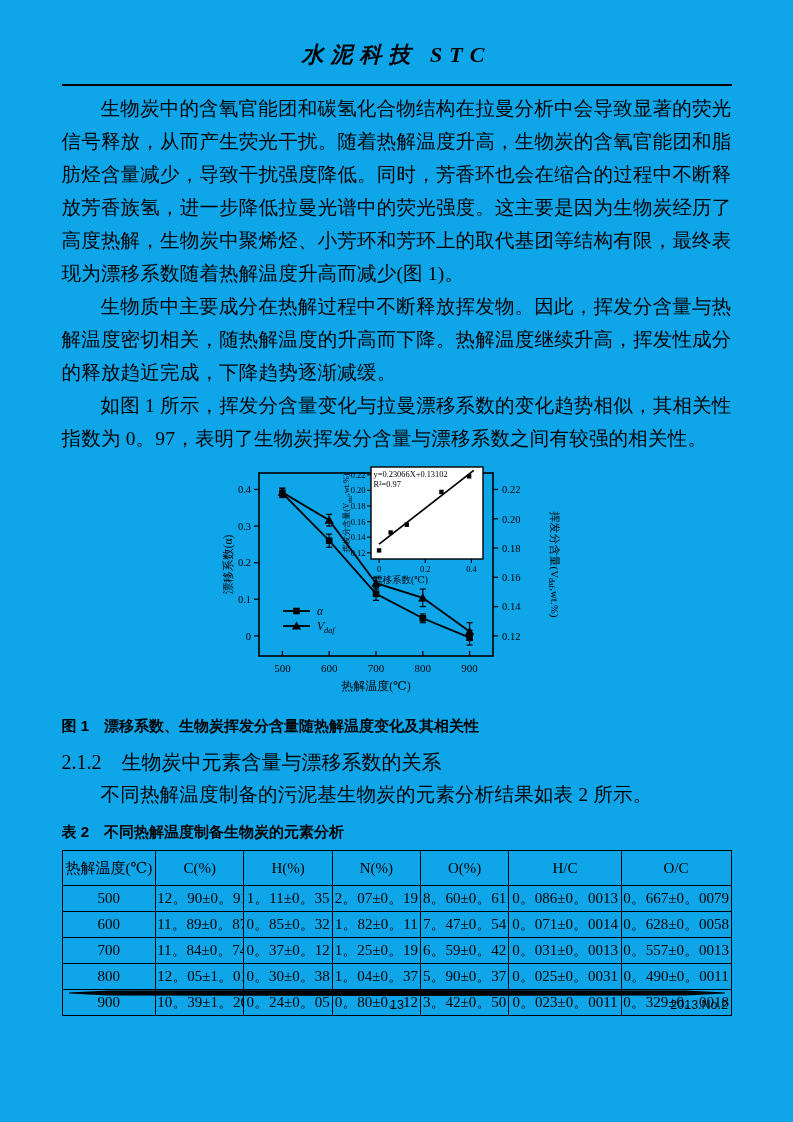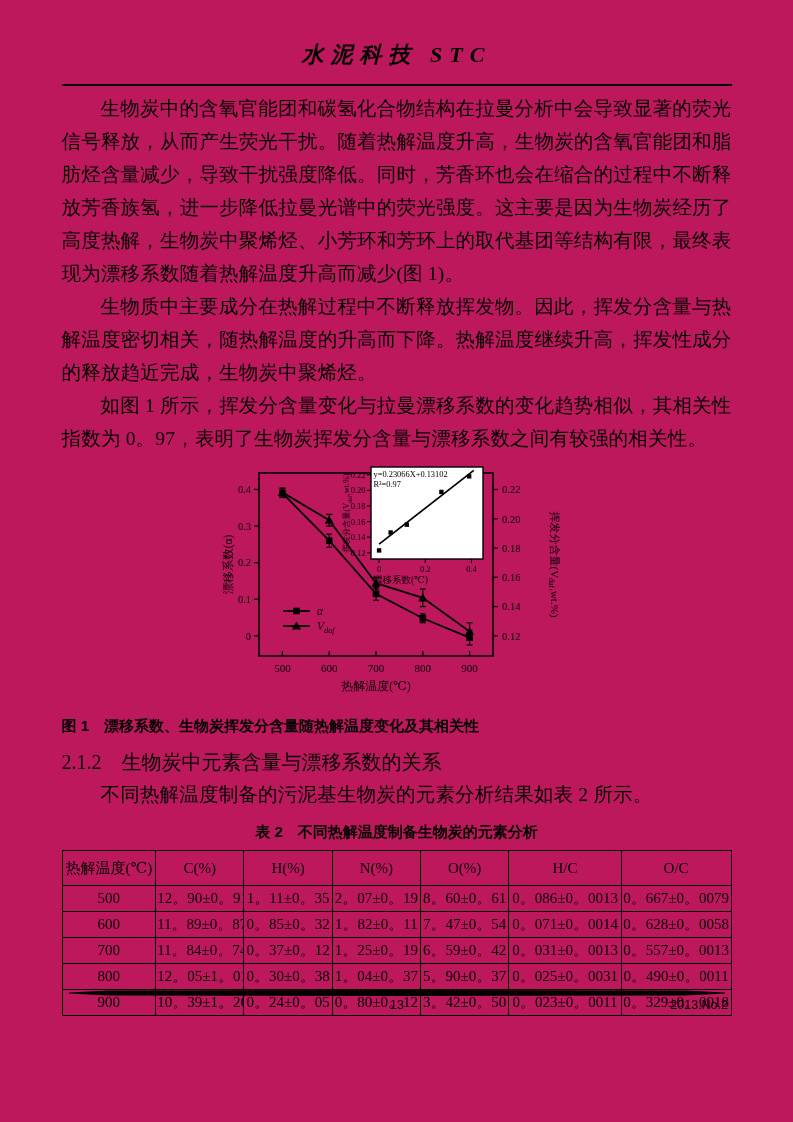--- a/index.html
+++ b/index.html
@@ -1,20 +1,20 @@
 <!DOCTYPE html>
 <html lang="zh"><head>
 <meta charset="utf-8">
 <style>
   html,body{margin:0;padding:0;background:#e8e8e8;}
   .page{
     position:relative;
     width:793px;height:1122px;
     margin:0 auto;
-    background:#be185d;
+    background:#0ea5e9;
     font-family:"Liberation Serif","DejaVu Serif",serif;
     color:#000;
     overflow:hidden;
     box-sizing:border-box;
     padding-top:40px;
   }
   .content{width:670px;margin:0 auto;}
   .journal-header{
     text-align:center;
     font-size:22px;
@@ -42,21 +42,21 @@
     font-size:15px;
     margin-top:2px;
   }
   .section-heading{
     font-size:20px;
     font-weight:normal;
     margin:10px 0 0 0;
     line-height:32px;
   }
   .table-title{
-    text-align:center;
+    text-align:left;
     font-family:"Liberation Sans","DejaVu Sans",sans-serif;
     font-weight:bold;
     font-size:15px;
     margin:12px 0 8px 0;
   }
   table.elem-table{
     width:670px;
     border-collapse:collapse;
     table-layout:fixed;
     font-size:15px;
@@ -88,21 +88,21 @@
 </style>
 </head>
 <body>
 
 <div class="page">
   <div class="content">
     <div class="journal-header">水泥科技 STC</div>
     <div class="header-rule"></div>
 
     <p class="body-para">生物炭中的含氧官能团和碳氢化合物结构在拉曼分析中会导致显著的荧光信号释放，从而产生荧光干扰。随着热解温度升高，生物炭的含氧官能团和脂肪烃含量减少，导致干扰强度降低。同时，芳香环也会在缩合的过程中不断释放芳香族氢，进一步降低拉曼光谱中的荧光强度。这主要是因为生物炭经历了高度热解，生物炭中聚烯烃、小芳环和芳环上的取代基团等结构有限，最终表现为漂移系数随着热解温度升高而减少(图 1)。</p>
-    <p class="body-para">生物质中主要成分在热解过程中不断释放挥发物。因此，挥发分含量与热解温度密切相关，随热解温度的升高而下降。热解温度继续升高，挥发性成分的释放趋近完成，生物炭中聚烯烃。</p>
+    <p class="body-para">生物质中主要成分在热解过程中不断释放挥发物。因此，挥发分含量与热解温度密切相关，随热解温度的升高而下降。热解温度继续升高，挥发性成分的释放趋近完成，下降趋势逐渐减缓。</p>
     <p class="body-para">如图 1 所示，挥发分含量变化与拉曼漂移系数的变化趋势相似，其相关性指数为 0。97，表明了生物炭挥发分含量与漂移系数之间有较强的相关性。</p>
 
     <div class="figure-block">
       <svg id="chart-svg" width="352" height="250" viewBox="0 0 352 250" xmlns="http://www.w3.org/2000/svg">
           <rect x="38" y="12" width="234" height="183" fill="none" stroke="#000" stroke-width="1.6"></rect>
           <line x1="61.400000000000006" y1="195" x2="61.400000000000006" y2="190" stroke="#000" stroke-width="1.3"></line>
           <text x="61.400000000000006" y="211" font-size="11" text-anchor="middle" font-family="&quot;Liberation Serif&quot;,&quot;DejaVu Serif&quot;,serif"><tspan>500</tspan></text>
           <line x1="108.2" y1="195" x2="108.2" y2="190" stroke="#000" stroke-width="1.3"></line>
           <text x="108.2" y="211" font-size="11" text-anchor="middle" font-family="&quot;Liberation Serif&quot;,&quot;DejaVu Serif&quot;,serif"><tspan>600</tspan></text>
           <line x1="155" y1="195" x2="155" y2="190" stroke="#000" stroke-width="1.3"></line>

